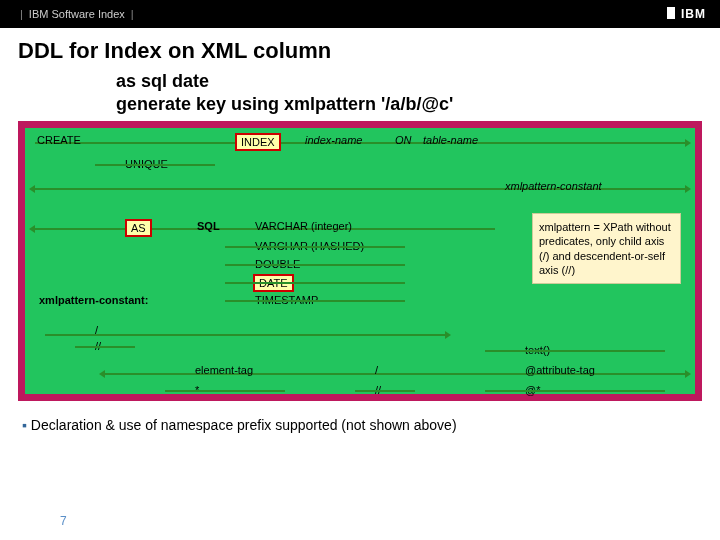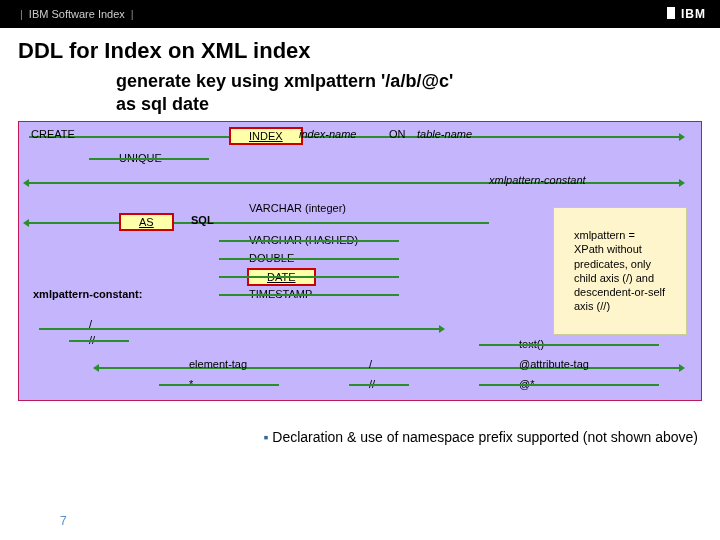--- a/index.html
+++ b/index.html
@@ -5,27 +5,27 @@
   * { margin: 0; padding: 0; box-sizing: border-box; }
   body { width: 720px; height: 540px; font-family: Arial, sans-serif; background: #fff; position: relative; }
   .header { background: #000; height: 28px; display: flex; align-items: center; padding: 0 14px; color: #ccc; font-size: 11px; }
   .header .vbar { color: #888; margin: 0 6px; }
   .header .logo { margin-left: auto; display: flex; gap: 0; }
   .header .logo .bar { width: 2px; height: 12px; background: #fff; }
   .header .logo .txt { color: #fff; font-weight: bold; font-size: 12px; margin-left: 6px; letter-spacing: 1px; }
   .title { font-size: 22px; font-weight: bold; margin: 10px 18px 6px; }
   .code { font-size: 18px; font-weight: bold; margin-left: 68px; line-height: 1.25; }
   .code .l2 { margin-left: 48px; }
-  .diagram { background: #c4b5fd; border: 1px solid #be185d; margin: 6px 18px 9px; height: 280px; position: relative; font-size: 11px; font-family: Arial, sans-serif; }
+  .diagram { background: #22c55e; border: 7px solid #be185d; margin: 6px 18px 9px; height: 280px; position: relative; font-size: 11px; font-family: Arial, sans-serif; }
   .diagram div { position: absolute; }
-  .box { border: 2px solid #cc0000; padding: 1px 18px; background: #ffffaa; text-decoration: underline; }
+  .box { border: 2px solid #cc0000; padding: 1px 4px; background: #ffffaa; }
   .lbl { white-space: nowrap; }
   .it { font-style: italic; }
-  .note { background: #fff5cc; border: 1px solid #cc9; padding: 20px; font-size: 11px; width: 134px; line-height: 1.3; }
-  .bullet { font-size: 14px; margin: 28px 22px; text-align: right; }
+  .note { background: #fff5cc; border: 1px solid #cc9; padding: 6px; font-size: 11px; width: 149px; line-height: 1.3; }
+  .bullet { font-size: 14px; margin: 16px 22px; }
   .bullet::before { content: "▪ "; color: #369; }
   .pagenum { position: absolute; bottom: 12px; left: 60px; color: #5a8fc8; font-size: 12px; }
   .hline { height: 2px; background: #2a8f2a; }
   .arrow-r::after { content: ""; position: absolute; right: -6px; top: -3px; border-left: 6px solid #2a8f2a; border-top: 4px solid transparent; border-bottom: 4px solid transparent; }
   .arrow-l::before { content: ""; position: absolute; left: -6px; top: -3px; border-right: 6px solid #2a8f2a; border-top: 4px solid transparent; border-bottom: 4px solid transparent; }
 </style>
 </head>
 <body>
 
 <div class="header">
@@ -34,45 +34,45 @@
   <span class="vbar">|</span>
   <div class="logo">
     <span class="bar"></span>
       <span class="bar"></span>
       <span class="bar"></span>
       <span class="bar"></span>
     <span class="txt">IBM</span>
   </div>
 </div>
 
-<div class="title">DDL for Index on XML index</div>
+<div class="title">DDL for Index on XML column</div>
 
 <div class="code">
+  <div class="l2">as sql date</div>
   <div class="l2">generate key using xmlpattern '/a/b/@c'</div>
-  <div class="l2">as sql date</div>
 </div>
 
 <div class="diagram">
 
   <div class="hline arrow-r" style="left:10px; top:14px; width:650px;"></div>
   <div class="lbl" style="left:12px; top:6px;">CREATE</div>
   <div class="box" style="left:210px; top:5px;">INDEX</div>
   <div class="lbl it" style="left:280px; top:6px;">index-name</div>
-  <div class="lbl" style="left:370px; top:6px;">ON</div>
+  <div class="lbl" style="left:370px; top:6px;font-style:italic;">ON</div>
   <div class="lbl it" style="left:398px; top:6px;">table-name</div>
   <div class="lbl" style="left:100px; top:30px;">UNIQUE</div>
   <div class="hline" style="left:70px; top:36px; width:120px;"></div>
 
   <div class="hline arrow-r arrow-l" style="left:10px; top:60px; width:650px;"></div>
-  <div class="lbl it" style="left:470px; top:52px;">xmlpattern-constant</div>
+  <div class="lbl it" style="left:480px; top:52px;">xmlpattern-constant</div>
 
   <div class="hline arrow-l" style="left:10px; top:100px; width:460px;"></div>
   <div class="box" style="left:100px; top:91px;">AS</div>
   <div class="lbl" style="left:172px; top:92px;font-weight:bold;">SQL</div>
-  <div class="lbl" style="left:230px; top:80px;">VARCHAR (integer)</div>
+  <div class="lbl" style="left:230px; top:92px;">VARCHAR (integer)</div>
   <div class="lbl" style="left:230px; top:112px;">VARCHAR (HASHED)</div>
   <div class="hline" style="left:200px; top:118px; width:180px;"></div>
   <div class="lbl" style="left:230px; top:130px;">DOUBLE</div>
   <div class="hline" style="left:200px; top:136px; width:180px;"></div>
   <div class="box" style="left:228px; top:146px;">DATE</div>
   <div class="hline" style="left:200px; top:154px; width:180px;"></div>
   <div class="lbl" style="left:230px; top:166px;">TIMESTAMP</div>
   <div class="hline" style="left:200px; top:172px; width:180px;"></div>
 
   <div class="note" style="right:14px; top:85px;">xmlpattern = XPath without predicates, only child axis (/) and descendent-or-self axis (//)</div>

